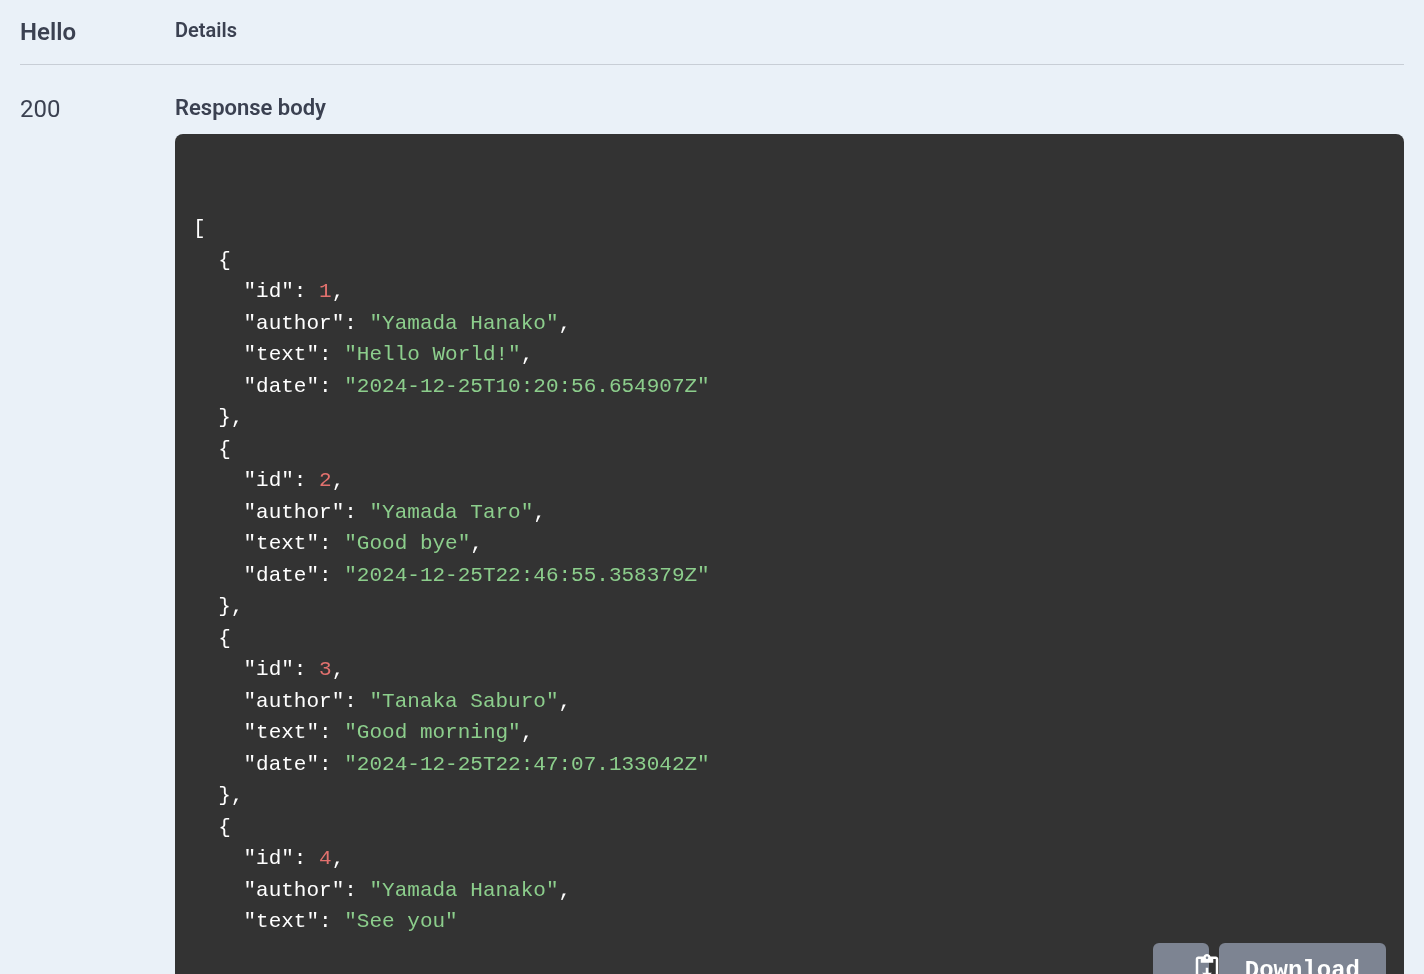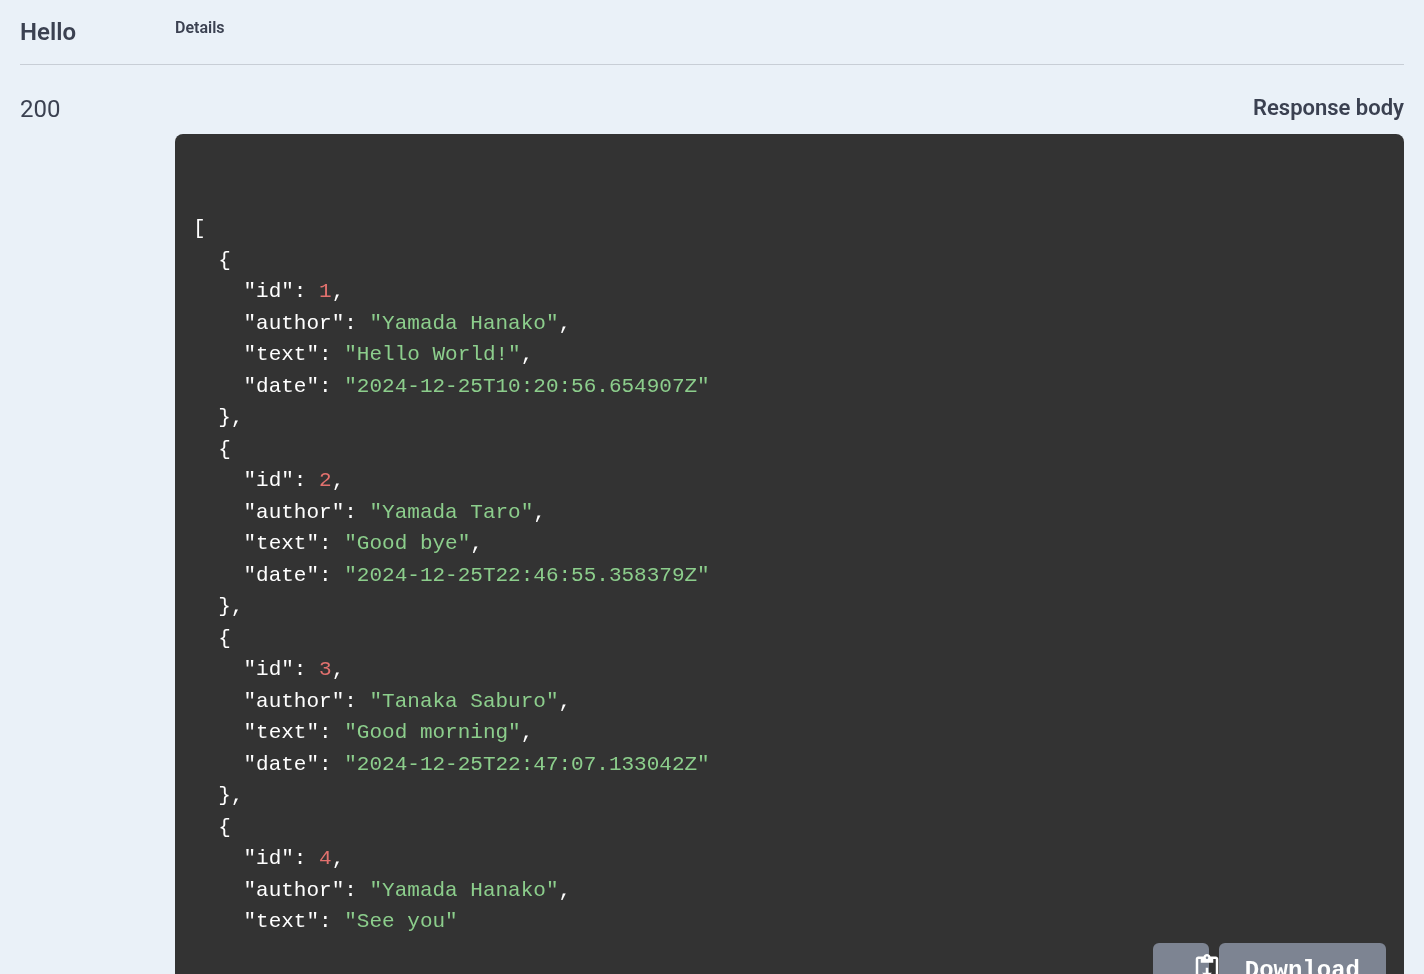--- a/index.html
+++ b/index.html
@@ -21,21 +21,21 @@
       border-bottom: 1px solid #c8ced6;
     }
     .code-column {
       width: 155px;
       font-size: 24px;
       font-weight: 600;
       color: #3b4151;
     }
     .details-column {
       flex: 1;
-      font-size: 16px;
+      font-size: 20px;
       font-weight: 600;
       color: #3b4151;
     }
     .content-row {
       display: flex;
       padding-top: 30px;
     }
     .status-code {
       width: 155px;
       font-size: 24px;
@@ -43,21 +43,20 @@
       color: #3b4151;
     }
     .response-section {
       flex: 1;
     }
     .response-label {
       font-size: 22px;
       font-weight: 600;
       color: #3b4151;
       margin-bottom: 14px;
-      text-align: right;
     }
     .code-block {
       background-color: #333333;
       border-radius: 8px;
       padding: 16px 18px;
       font-family: "SFMono-Regular", Consolas, "Liberation Mono", Menlo, Courier, monospace;
       font-size: 21px;
       line-height: 1.5;
       color: #ffffff;
       position: relative;

